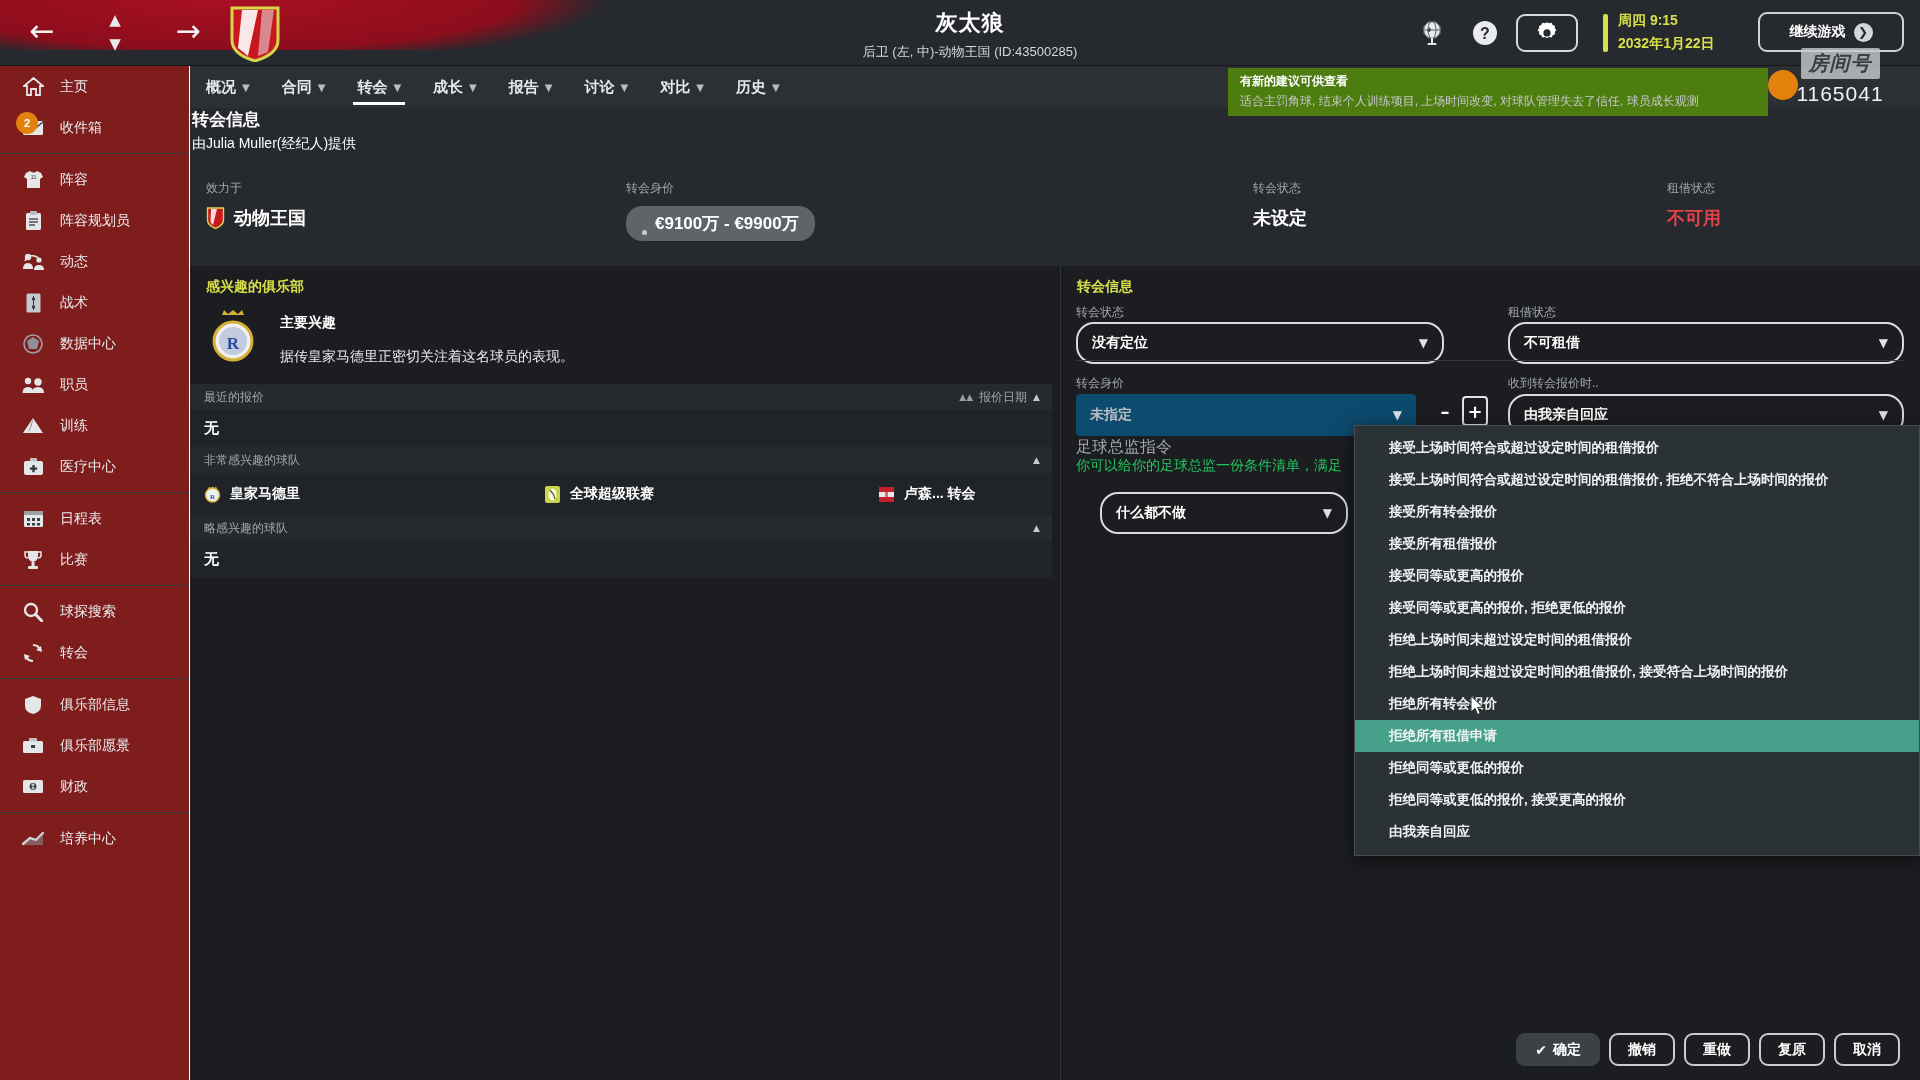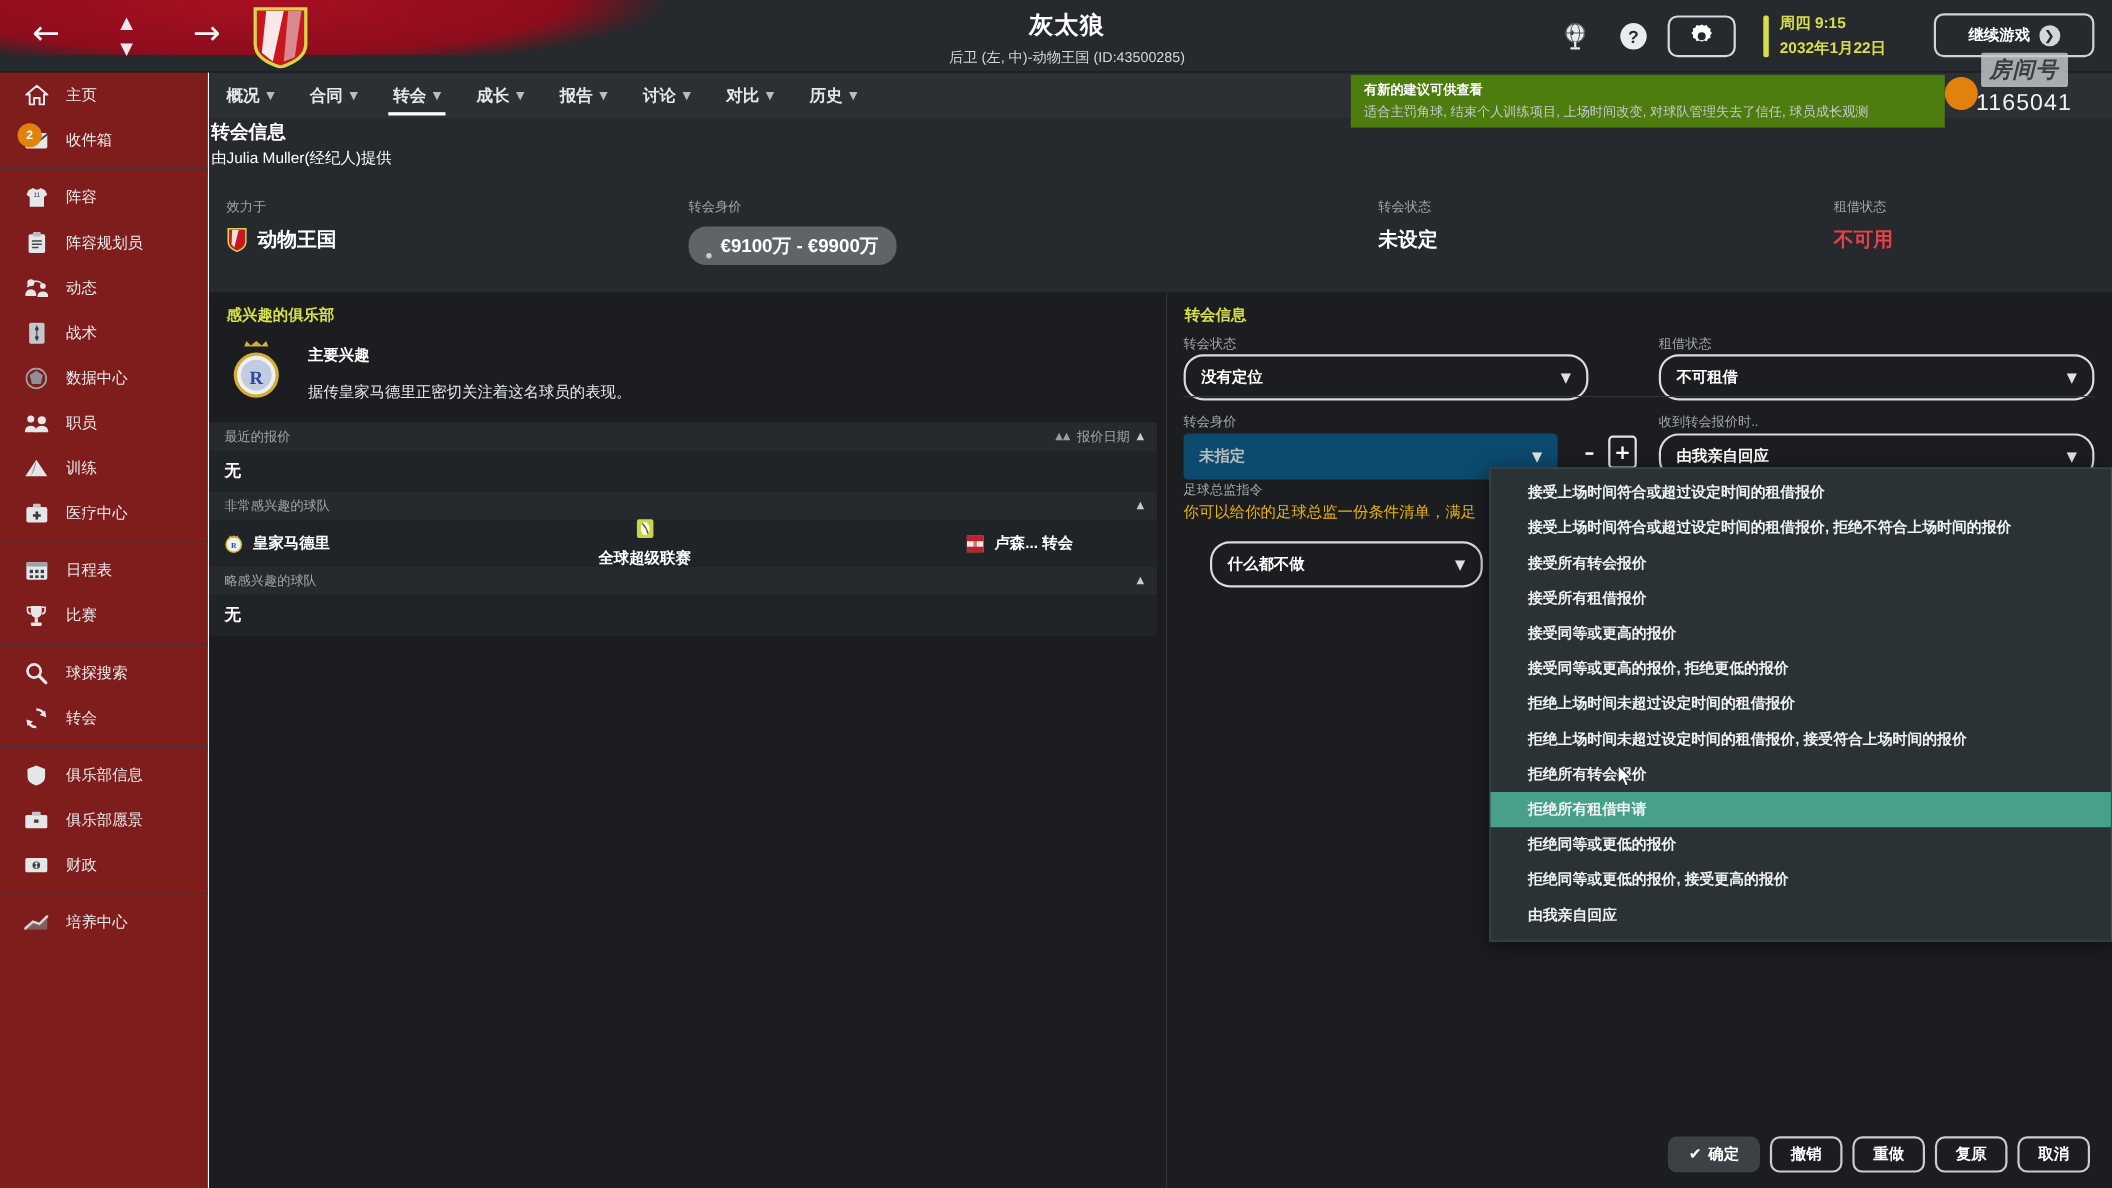--- a/index.html
+++ b/index.html
@@ -178,22 +178,22 @@
   .select-box.plain {
     border: none; background: #0c4a6e; color: #b9bcc0; border-radius: 4px;
   }
   .step-btn {
     position: absolute; width: 26px; height: 30px; display: flex; align-items: center;
     justify-content: center; font-size: 18px; font-weight: bold; color: #ffffff; cursor: pointer;
     font-family: "DejaVu Sans", sans-serif;
   }
   .step-btn.bordered { border: 2px solid #e2e4e8; border-radius: 4px; }
   #hr1 { position: absolute; left: 1076px; top: 360px; width: 828px; height: 1px; background: #33373b; }
-  #director-label { position: absolute; left: 1076px; top: 437px; font-size: 12px; color: #a3a7ab; }
-  #director-desc  { position: absolute; left: 1076px; top: 457px; font-size: 14px; color: #eab308; text-align: right; }
+  #director-label { position: absolute; left: 1076px; top: 437px; font-size: 16px; color: #a3a7ab; }
+  #director-desc  { position: absolute; left: 1076px; top: 457px; font-size: 14px; color: #22c55e; text-align: right; }
   
   #dropdown {
     position: absolute; left: 1354px; top: 425px; width: 566px; height: 431px;
     background: #2b3236; border: 1px solid #454b4f; padding: 6px 0;
     box-shadow: 0 4px 18px rgba(0,0,0,0.55);
   }
   .dd-item {
     height: 32px; display: flex; align-items: center;
     padding-left: 34px; font-size: 13.5px; font-weight: bold; color: #f0f2f4;
     cursor: pointer; position: relative; white-space: nowrap;
@@ -590,21 +590,21 @@
   </div>
   <div id="teams-row">
     <span class="team-chip" style="left:14px;">
       <svg width="17" height="19" viewBox="0 0 17 19">
         <circle cx="8.5" cy="10" r="7" fill="#eef0f2" stroke="#d4af37" stroke-width="1.4"></circle>
         <path d="M5 1.5 l1.5 2 l2-2 l2 2 l1.5-2 l1 2.5 h-9z" fill="#d4af37"></path>
         <text x="8.5" y="13.5" font-size="7" font-weight="bold" text-anchor="middle" fill="#2b4a9b" font-family="Liberation Serif, serif">R</text>
       </svg>
       <span>皇家马德里</span>
     </span>
-    <span class="team-chip" style="left:354px;flex-direction:column;">
+    <span class="team-chip" style="left:354px;">
       <svg width="17" height="19" viewBox="0 0 17 19">
         <rect x="1" y="1" width="15" height="17" rx="2" fill="#c9d44a"></rect>
         <ellipse cx="8.5" cy="9.5" rx="4" ry="6" fill="#ffffff" opacity="0.85"></ellipse>
         <path d="M6 5 q4 4 5 9" stroke="#4e5a16" stroke-width="1.2" fill="none"></path>
       </svg>
       <span>全球超级联赛</span>
     </span>
     <span class="team-chip" style="left:688px;">
       <svg width="17" height="19" viewBox="0 0 17 19">
         <rect x="1" y="2" width="15" height="15" fill="#e8e8e8"></rect>

